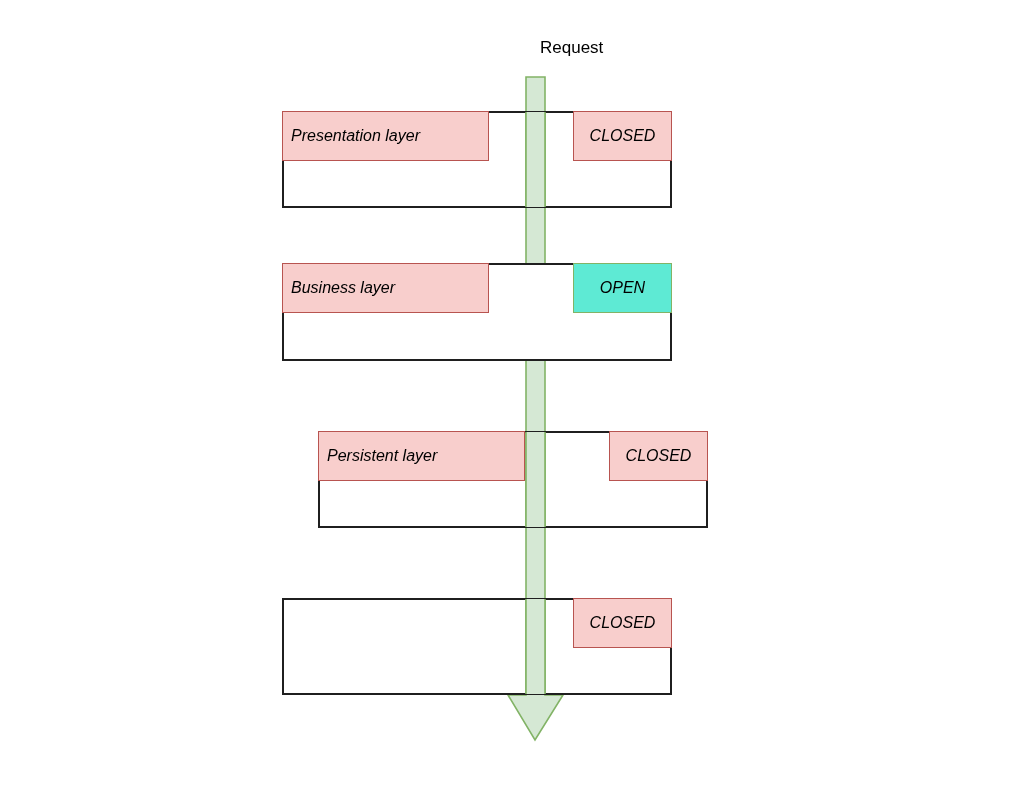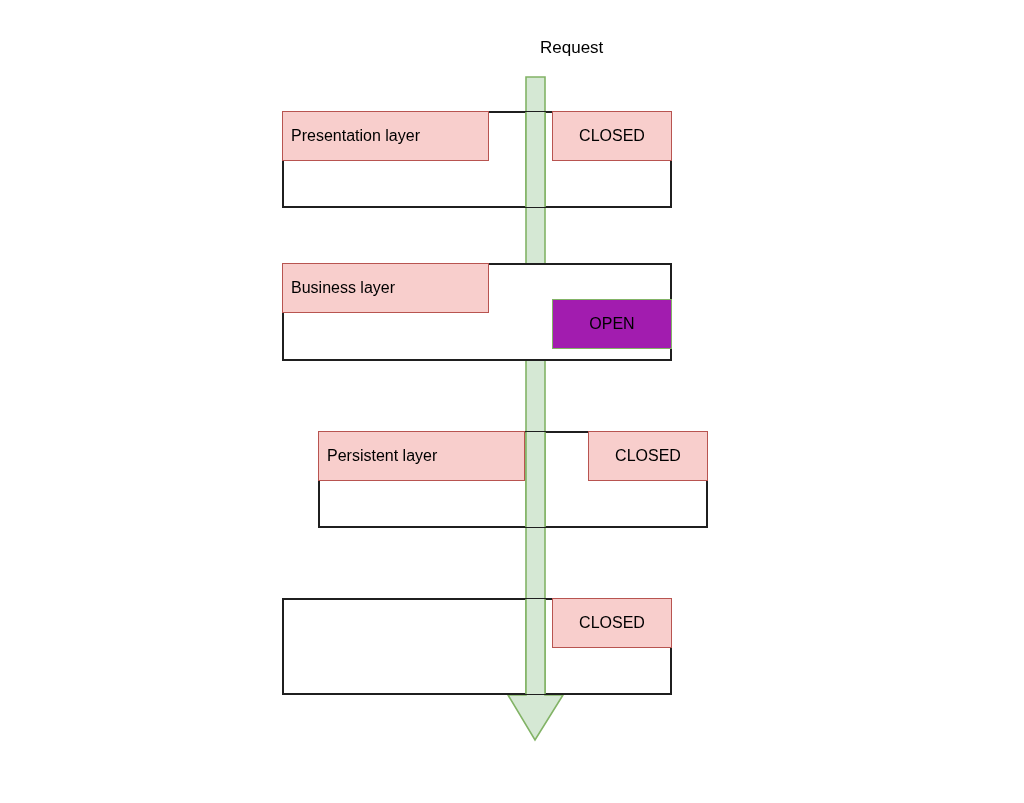--- a/index.html
+++ b/index.html
@@ -55,20 +55,21 @@
     background: transparent;
     z-index: 2;
   }
   .layer-box.opaque {
     background: #ffffff;
     z-index: 4;
   }
   .layer-box .header-row {
     position: relative;
     height: 50px;
+    font-style: italic;
   }
   .layer-box .body-row {
     height: 43px;
   }
 
   .layer-name {
     position: absolute;
     left: -2px;
     top: -2px;
     width: 207px;
@@ -81,38 +82,37 @@
     padding-left: 8px;
     font-size: 16px;
     color: #000000;
     white-space: nowrap;
   }
 
   .status-chip {
     position: absolute;
     right: -2px;
     top: -2px;
-    width: 120px;
+    width: 99px;
     height: 50px;
     box-sizing: border-box;
     display: flex;
     align-items: center;
     justify-content: center;
     font-size: 16px;
     color: #000000;
     white-space: nowrap;
   }
   .status-chip.closed {
     background: #f8cecc;
     border: 1px solid #b85450;
   }
   .status-chip.open {
-    background: #a21caf;
+    background: #5eead4;
     border: 1px solid #82b366;
-    margin-top: 36px;
   }
 </style>
 </head>
 <body>
 
 <div id="canvas">
 
   <div class="request-label">Request</div>
 
   <svg class="arrow-layer under" viewBox="0 0 1024 803">

